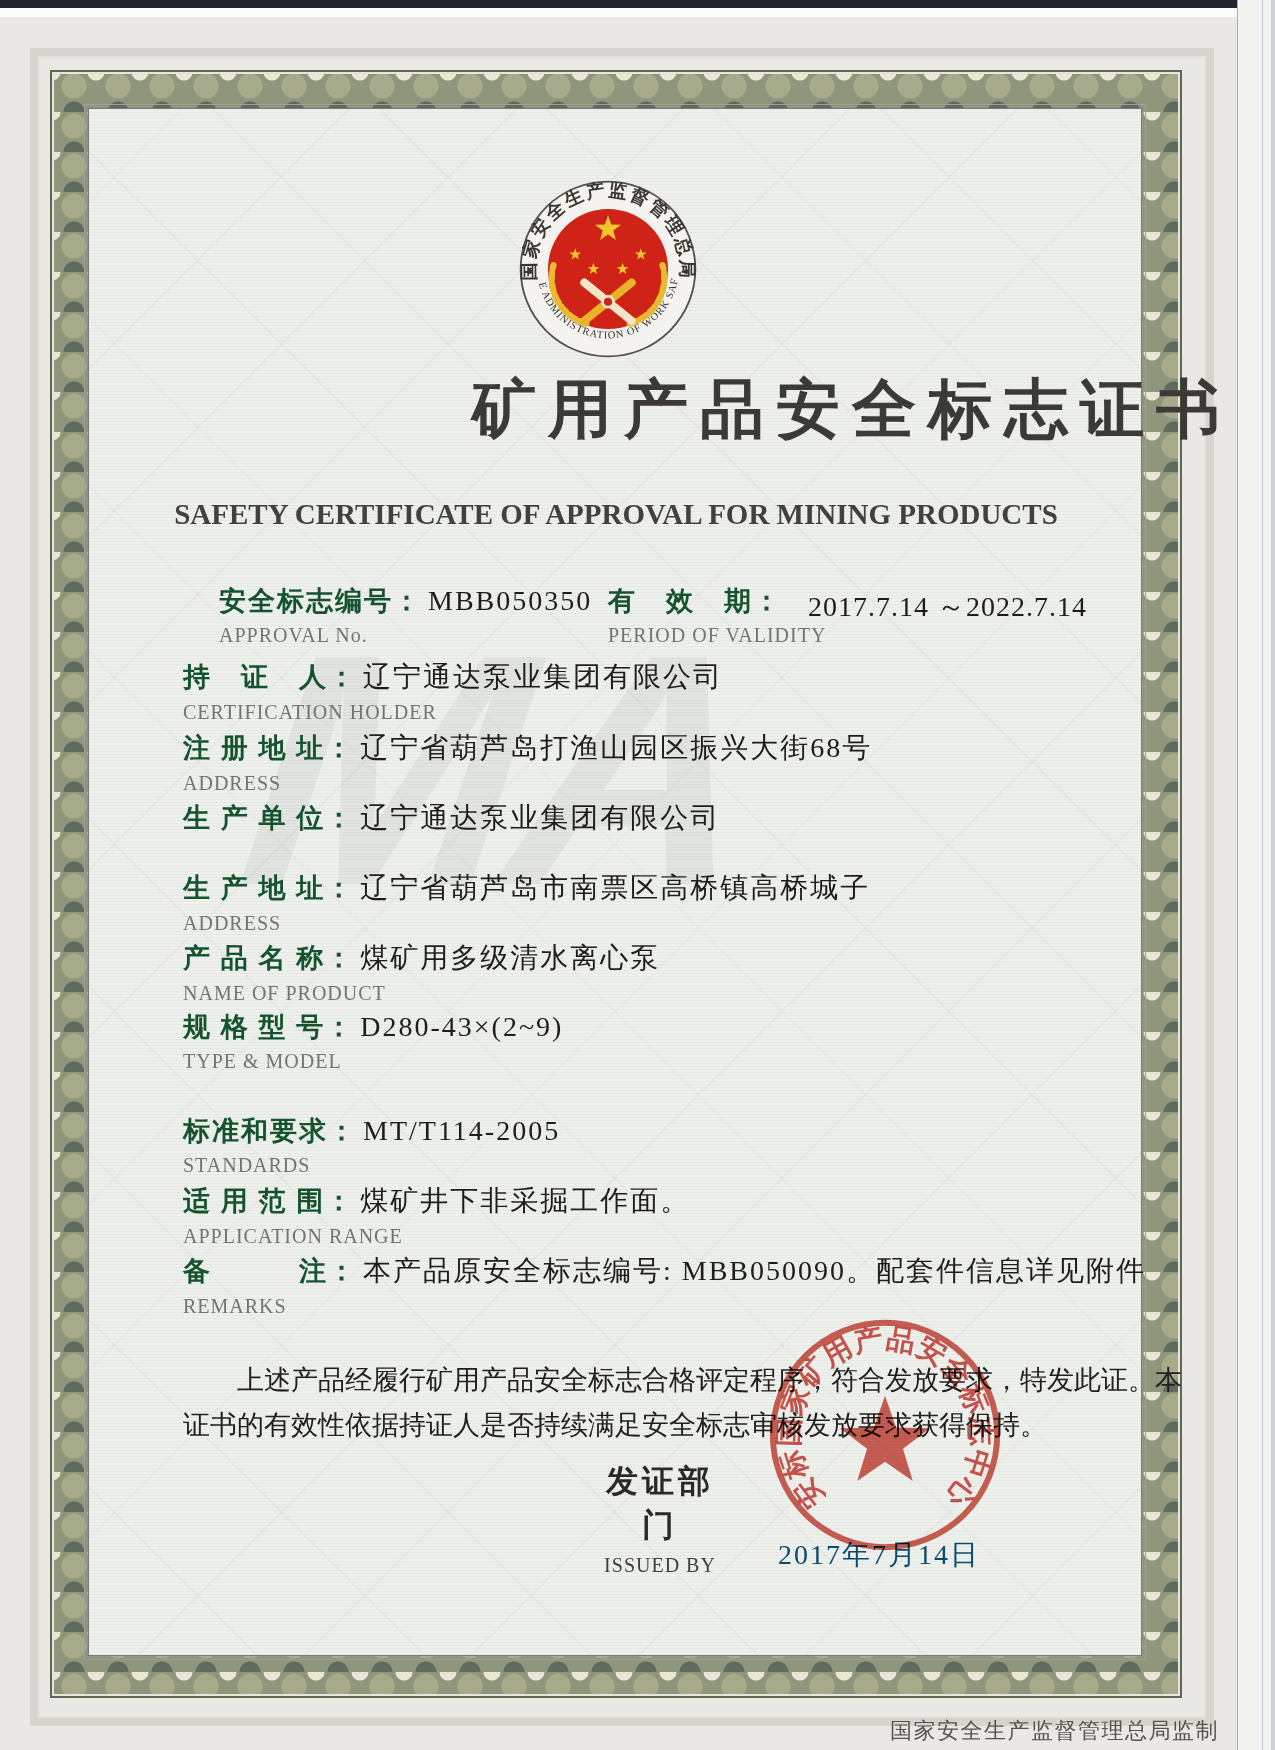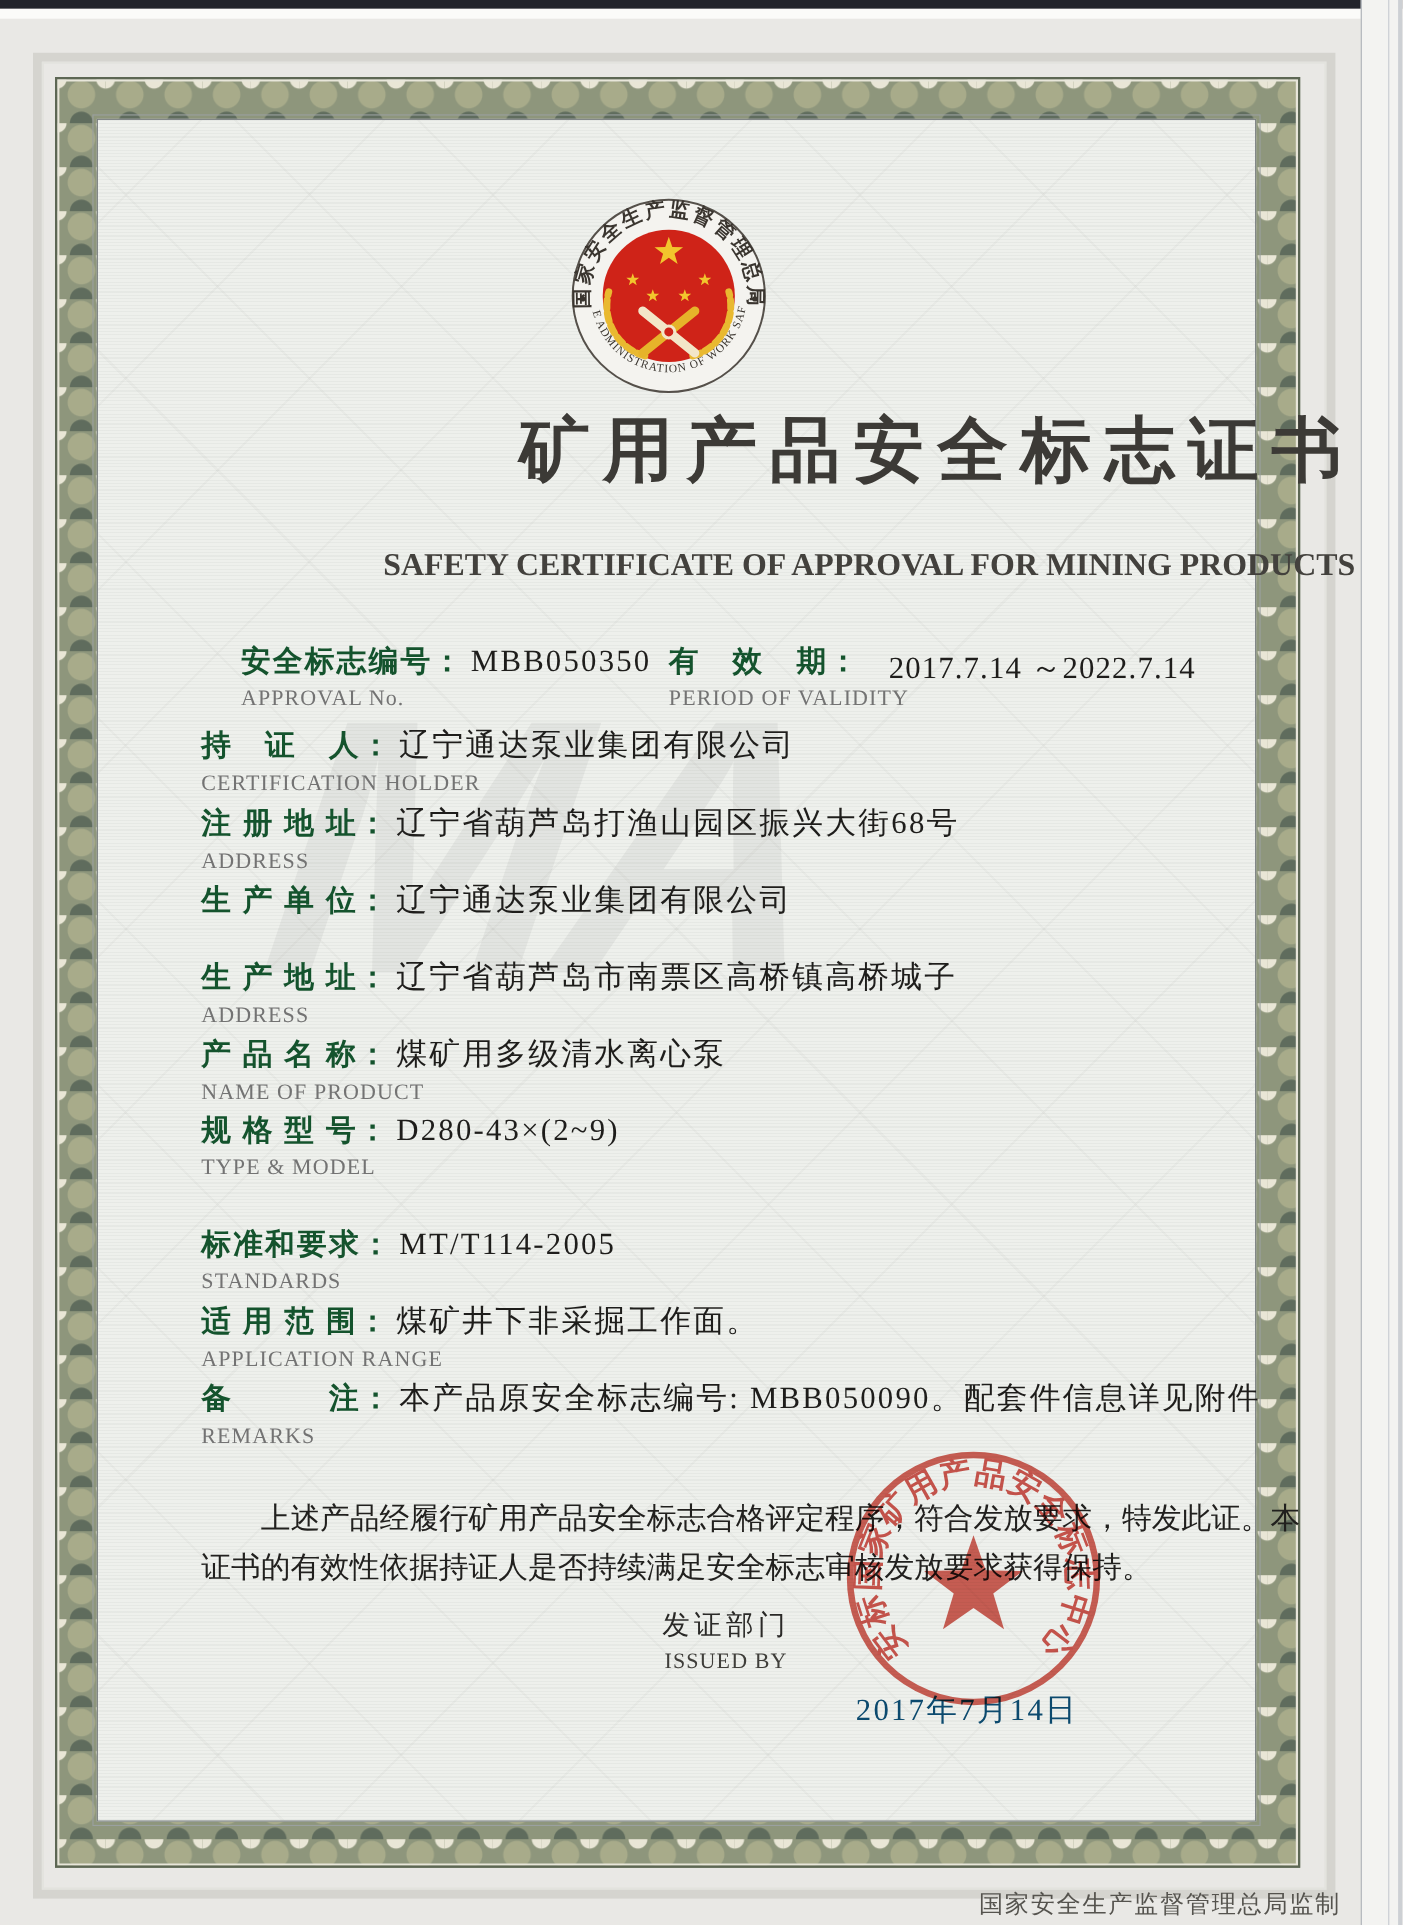--- a/index.html
+++ b/index.html
@@ -34,41 +34,41 @@
          border:1px solid #767c7e;outline:1px solid #9aa0a0;outline-offset:3px;}
 
   .wm-big{position:absolute;left:250px;top:580px;font-size:330px;font-weight:bold;font-style:italic;
           letter-spacing:-10px;color:rgba(125,132,124,.10);transform:skewX(-8deg);
           font-family:"Liberation Sans","DejaVu Sans",sans-serif;user-select:none;}
 
   
   .emblem{position:absolute;left:517px;top:178px;width:182px;height:182px;}
   .title{position:absolute;left:0;top:366px;width:1232px;text-align:right;
          font-size:64px;font-weight:bold;letter-spacing:12px;color:#3c3a36;}
-  .subtitle{position:absolute;left:0;top:498px;width:1232px;text-align:right;
+  .subtitle{position:absolute;left:0;top:498px;width:1232px;text-align:center;
             font-size:29px;font-weight:bold;letter-spacing:0;color:#43413d;}
 
   
   .ap-left{position:absolute;left:219px;top:583px;}
   .ap-mid{position:absolute;left:608px;top:583px;}
   .ap-dates{position:absolute;left:808px;top:588px;font-size:28px;letter-spacing:1px;color:#1e1d1b;}
   .fline{white-space:nowrap;}
   .flabel{font-size:27px;font-weight:bold;letter-spacing:2px;color:#14532d;}
   .fvalue{font-size:28px;letter-spacing:2px;color:#1e1d1b;padding-left:6px;}
   .fsub{font-size:20px;letter-spacing:1px;color:#737373;margin-top:5px;
         font-family:"Liberation Serif","DejaVu Serif",serif;}
 
   
   .field{position:absolute;left:183px;width:960px;}
 
   
   .decl{position:absolute;left:183px;top:1358px;width:1008px;font-size:27px;line-height:45px;
         text-indent:54px;color:#21201e;}
   .issued{position:absolute;left:590px;top:1460px;width:140px;text-align:center;}
-  .issued .zh{font-size:25px;letter-spacing:4px;color:#2a2927;font-weight:400;}
+  .issued .zh{font-size:32px;letter-spacing:4px;color:#2a2927;font-weight:700;}
   .issued .en{font-size:20px;color:#3f3e3a;margin-top:6px;letter-spacing:1px;}
   .idate{position:absolute;left:778px;top:1536px;font-size:28px;color:#0c4a6e;letter-spacing:2px;}
   .stamp{position:absolute;left:762px;top:1312px;width:246px;height:246px;
          mix-blend-mode:multiply;opacity:.92;}
   .footer{position:absolute;left:890px;top:1716px;font-size:22px;letter-spacing:1.5px;color:#55534e;}
 </style>
 </head>
 <body>
 
 <div id="page">

